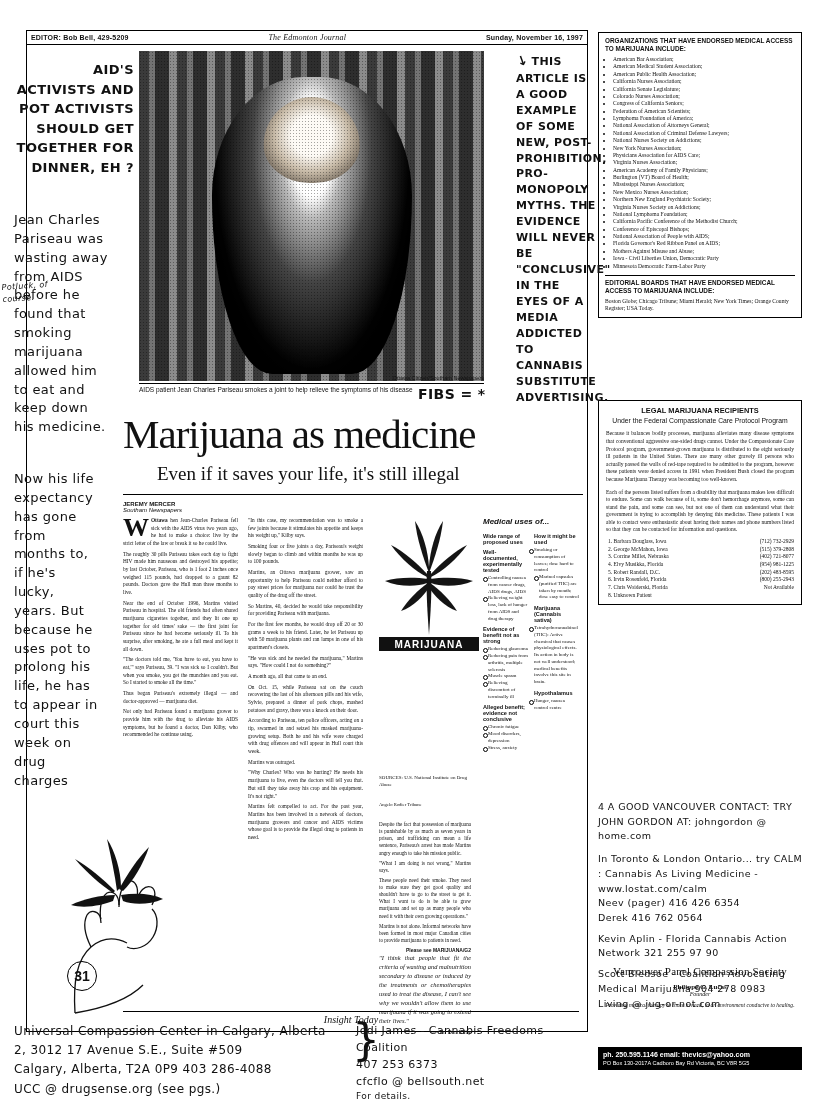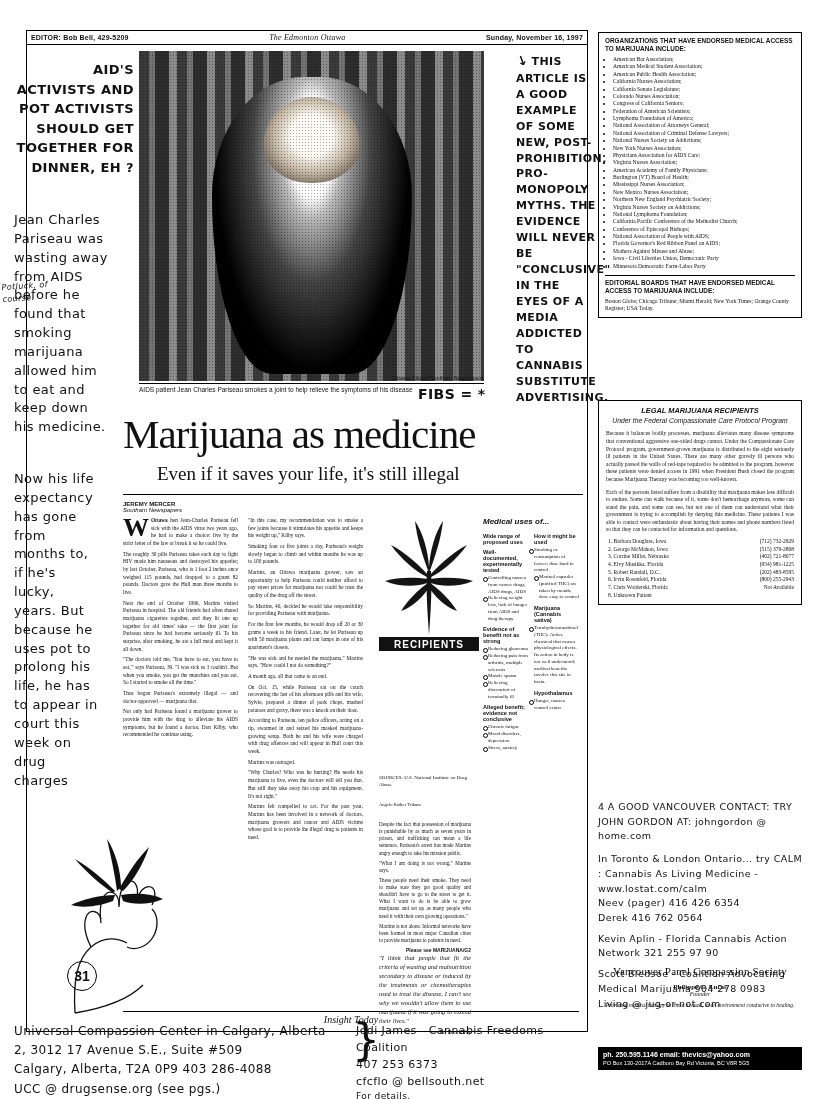--- a/index.html
+++ b/index.html
@@ -79,21 +79,21 @@
 
   
   .boxA{position:absolute;left:598px;top:32px;width:204px;border:1px solid #000;padding:4px 6px;box-sizing:border-box;}
   .boxA h4{margin:0 0 3px;font-family:"Liberation Sans",sans-serif;font-size:6.4px;font-weight:bold;line-height:1.25;}
   .boxA ul{margin:0;padding-left:8px;}
   .boxA li{font-size:5.6px;line-height:1.32;}
   .boxA .sub{margin-top:5px;border-top:1px solid #000;padding-top:3px;}
   .boxA .subtxt{font-size:5.6px;line-height:1.35;}
 
   .boxB{position:absolute;left:598px;top:400px;width:204px;border:1px solid #000;padding:5px 7px;box-sizing:border-box;}
-  .boxB h3{margin:0;text-align:center;font-family:"Liberation Sans",sans-serif;font-size:7.4px;font-weight:bold;line-height:1.3;font-style:italic;}
+  .boxB h3{margin:0;text-align:center;font-family:"Liberation Sans",sans-serif;font-size:7.4px;font-weight:bold;line-height:1.3;}
   .boxB h3 .l2{font-weight:normal;font-size:6.8px;}
   .boxB p{font-size:5.5px;line-height:1.38;text-align:justify;margin:5px 0 0;}
   .boxB ol{margin:4px 0 0;padding-left:10px;}
   .boxB li{font-size:5.5px;line-height:1.4;}
   .boxB li .ph{float:right;}
 
   .vics{position:absolute;left:598px;top:965px;width:204px;}
   .vics .t{text-align:center;font-family:"Liberation Serif",serif;font-size:11px;letter-spacing:.2px;}
   .vics .n{text-align:center;font-size:7px;margin-top:6px;font-weight:bold;}
   .vics .r{text-align:center;font-size:6px;font-style:italic;}
@@ -122,21 +122,21 @@
 </style>
 </head>
 <body>
 
 <div class="page">
 
   <div class="clip">
 
     <div class="clip-head">
       <span>EDITOR: Bob Bell, 429-5209</span>
-      <span class="mid">The Edmonton Ottawa</span>
+      <span class="mid">The Edmonton Journal</span>
       <span>Sunday, November 16, 1997</span>
     </div>
 
     <div class="photo">
       <div class="bars"></div>
       <div class="figure"></div>
       <div class="face"></div>
       <div class="grain"></div>
     </div>
     <div class="photo-credit">Ottawa Citizen/Southam Newspapers</div>
@@ -183,21 +183,21 @@
           <path d="M50 56 C44 40 38 22 36 4 C44 16 49 34 50 50Z"></path>
           <path d="M50 56 C56 40 62 22 64 4 C56 16 51 34 50 50Z"></path>
           <path d="M49 58 C38 46 24 34 12 28 C22 42 36 54 48 60Z"></path>
           <path d="M51 58 C62 46 76 34 88 28 C78 42 64 54 52 60Z"></path>
           <path d="M49 62 C36 60 18 60 6 64 C20 70 38 70 48 66Z"></path>
           <path d="M51 62 C64 60 82 60 94 64 C80 70 62 70 52 66Z"></path>
           <path d="M49 66 C40 72 28 84 22 94 C34 90 46 78 50 70Z"></path>
           <path d="M51 66 C60 72 72 84 78 94 C66 90 54 78 50 70Z"></path>
         </g>
       </svg>
-      <div class="mj-band">RECIPIENTS</div>
+      <div class="mj-band">MARIJUANA</div>
       <div class="gfx-note">SOURCES: U.S. National Institute on Drug Abuse</div>
       <div class="gfx-note" style="top:285px;font-size:4.6px;">Angelo Rodier Tribune</div>
     </div>
 
     <div class="medpanel">
       <div class="medtitle">Medical uses of...</div>
       <div class="twocol">
         <div>
           <div class="med-h">Wide range of proposed uses</div>
           <div class="med-h">Well-documented, experimentally tested</div>

